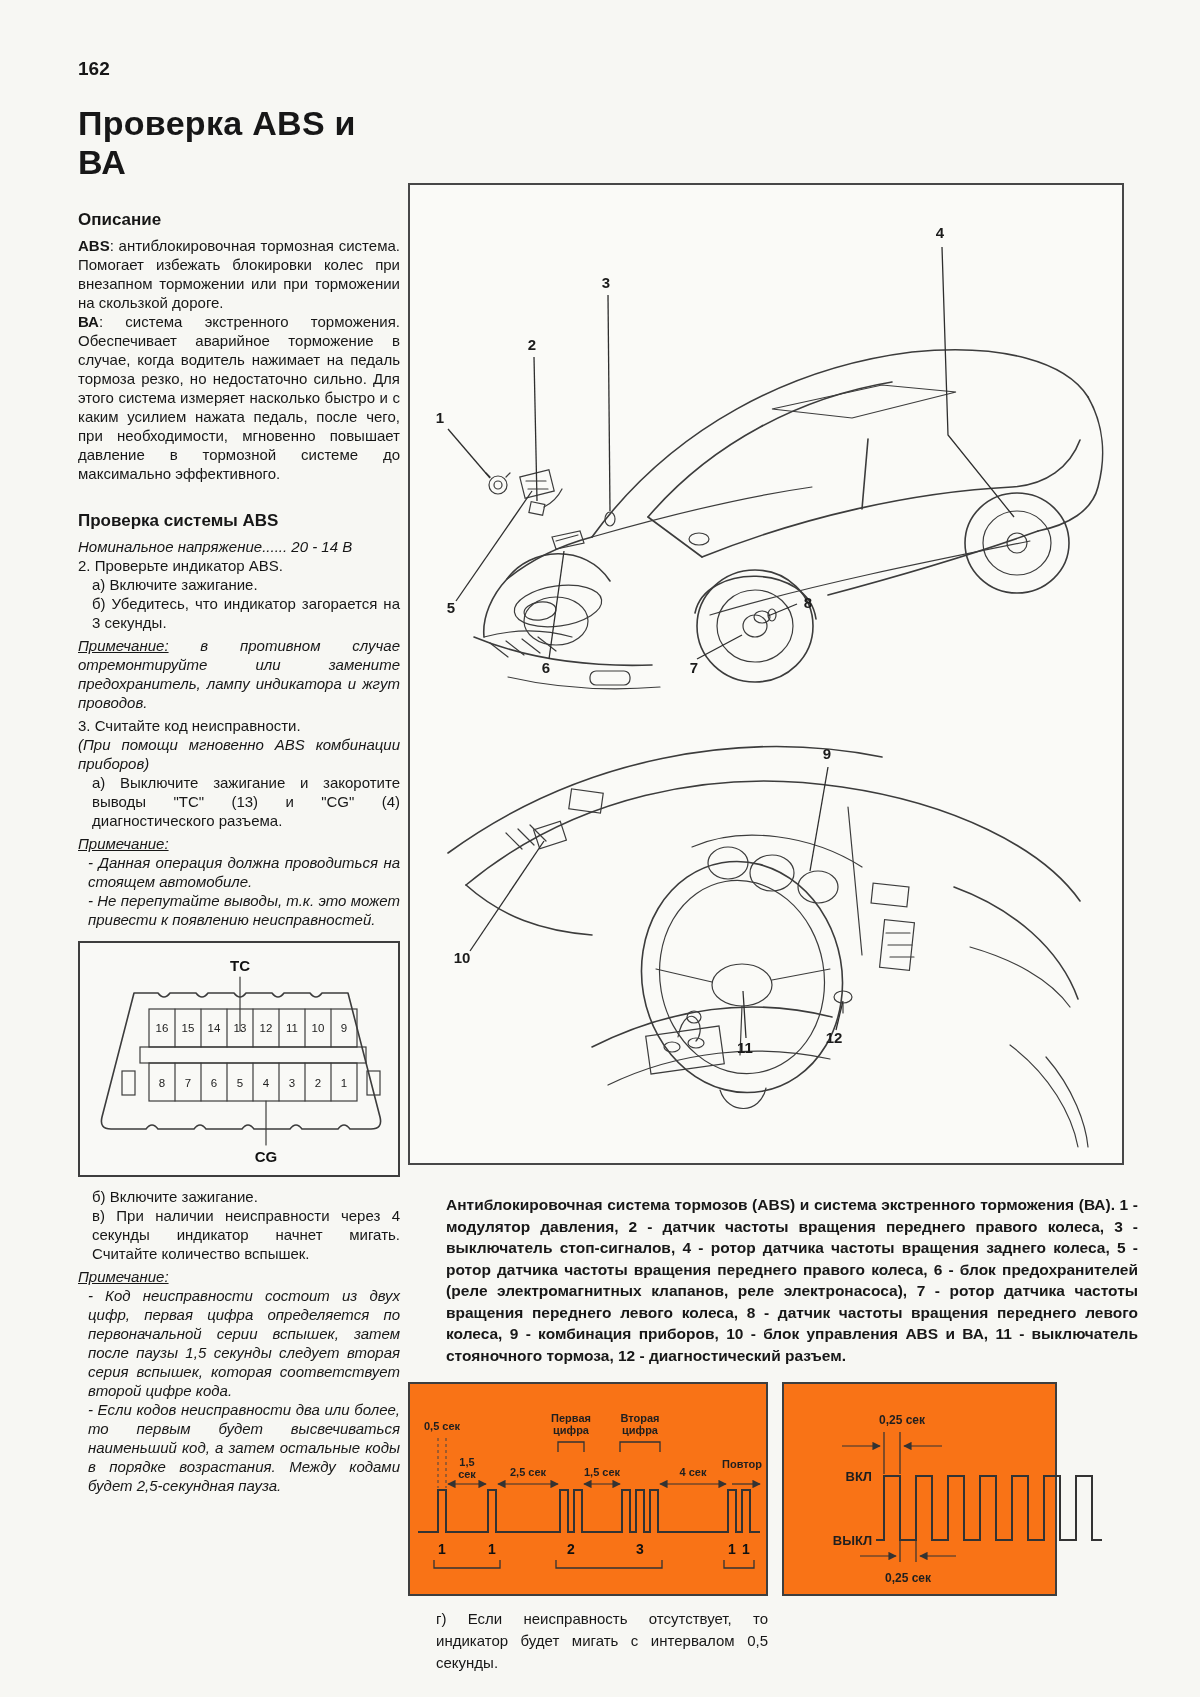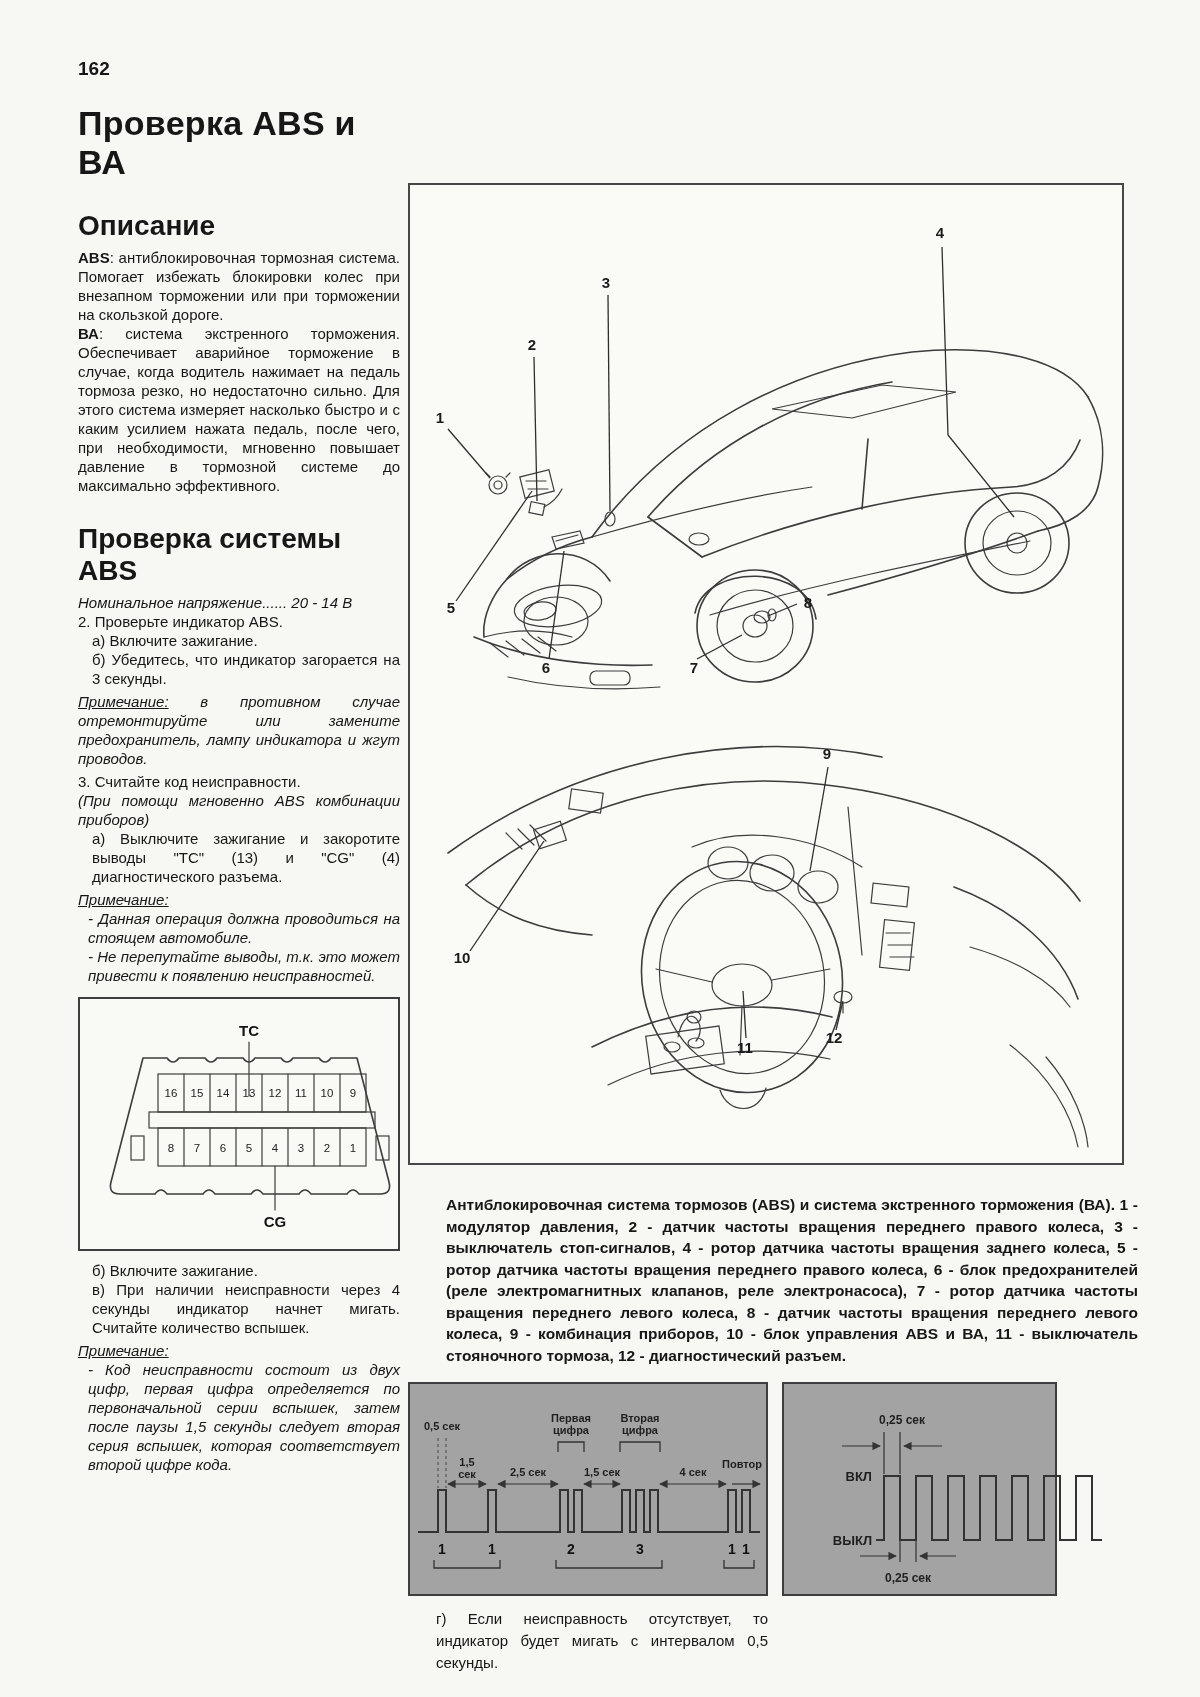--- a/index.html
+++ b/index.html
@@ -2,34 +2,34 @@
 <html><head>
 <meta charset="utf-8">
 <style>
   html,body{margin:0;padding:0;background:#dedede;}
   .page{position:relative;width:1200px;height:1697px;background:#f7f7f3;
         font-family:"Liberation Sans",sans-serif;color:#171717;overflow:hidden;}
   
   .col{position:absolute;left:78px;top:42px;width:322px;}
   .pagenum{font-size:19px;font-weight:bold;margin:16px 0 24px;}
   h1{font-size:34px;margin:0 0 28px;font-weight:bold;letter-spacing:.3px;}
-  h2{font-size:28px;margin:0 0 6px;font-weight:bold;}
+  h2{font-size:17px;margin:0 0 6px;font-weight:bold;}
   .mt16{margin-top:28px;} .mt4{margin-top:4px;}
   p{margin:0;font-size:15px;line-height:19px;text-align:justify;}
   .it{font-style:italic;}
   .sub{padding-left:14px;}
   .sub2{padding-left:10px;}
   .note-label{font-style:italic;text-decoration:underline;}
-  figure.connector{margin:12px 0 10px;border:2px solid #3e3e3e;padding:17px;background:#f9f9f6;}
+  figure.connector{margin:12px 0 10px;border:2px solid #3e3e3e;padding:8px;background:#f9f9f6;}
   
   .figbox{position:absolute;left:408px;top:183px;width:716px;height:982px;
           border:2px solid #474747;background:#fafaf7;box-sizing:border-box;}
   .caption{position:absolute;left:432px;top:1180px;width:692px;margin:14px;
            font-size:15.5px;font-weight:bold;line-height:21.5px;text-align:justify;}
-  .tbox{position:absolute;top:1382px;border:2px solid #3e3e3e;background:#a3a3a3;box-sizing:border-box;}
+  .tbox{position:absolute;top:1382px;border:2px solid #3e3e3e;background:#f97316;box-sizing:border-box;}
   .tbox-left{left:408px;width:360px;height:214px;}
   .tbox-right{left:782px;width:275px;height:214px;}
   .gnote{position:absolute;left:436px;top:1608px;width:332px;margin:0;
          font-size:15px;line-height:22px;text-align:justify;}
   
   svg{display:block;}
   .ln{stroke:#3c3c3c;stroke-width:1.6;fill:none;stroke-linecap:round;stroke-linejoin:round;}
   .ln2{stroke:#3c3c3c;stroke-width:1.2;fill:none;stroke-linecap:round;}
   .lead{stroke:#2e2e2e;stroke-width:1.3;fill:none;}
   .callout{font-size:15px;font-weight:bold;fill:#1b1b1b;text-anchor:middle;
@@ -112,20 +112,21 @@
         </g>
         <line x1="178" y1="150" x2="178" y2="194" class="ln2"></line>
         <text x="178" y="211" class="bigpin">CG</text>
       </svg>
     </figure>
 
     <p class="sub">б) Включите зажигание.</p>
     <p class="sub">в) При наличии неисправности через 4 секунды индикатор начнет мигать. Считайте количество вспышек.</p>
     <p class="mt4"><span class="note-label">Примечание:</span></p>
     <p class="it sub2">- Код неисправности состоит из двух цифр, первая цифра определяется по первоначальной серии вспышек, затем после паузы 1,5 секунды следует вторая серия вспышек, которая соответствует второй цифре кода.</p>
+    <p class="it sub2">- Если кодов неисправности два или более, то первым будет высвечиваться наименьший код, а затем остальные коды в порядке возрастания. Между кодами будет 2,5-секундная пауза.</p>
   </div>
 
   <div class="figbox">
     <svg width="712" height="978" viewBox="0 0 712 978">
 
       <g>
         <path class="ln" d="M182,352 C262,242 382,182 502,167 C592,158 656,177 678,212"></path>
         <path class="ln" d="M678,212 C694,240 696,272 688,302 C682,326 658,340 628,346"></path>
         <path class="ln" d="M628,346 C556,372 478,394 418,410"></path>
         <path class="ln" d="M238,332 C302,257 392,212 482,197"></path>

